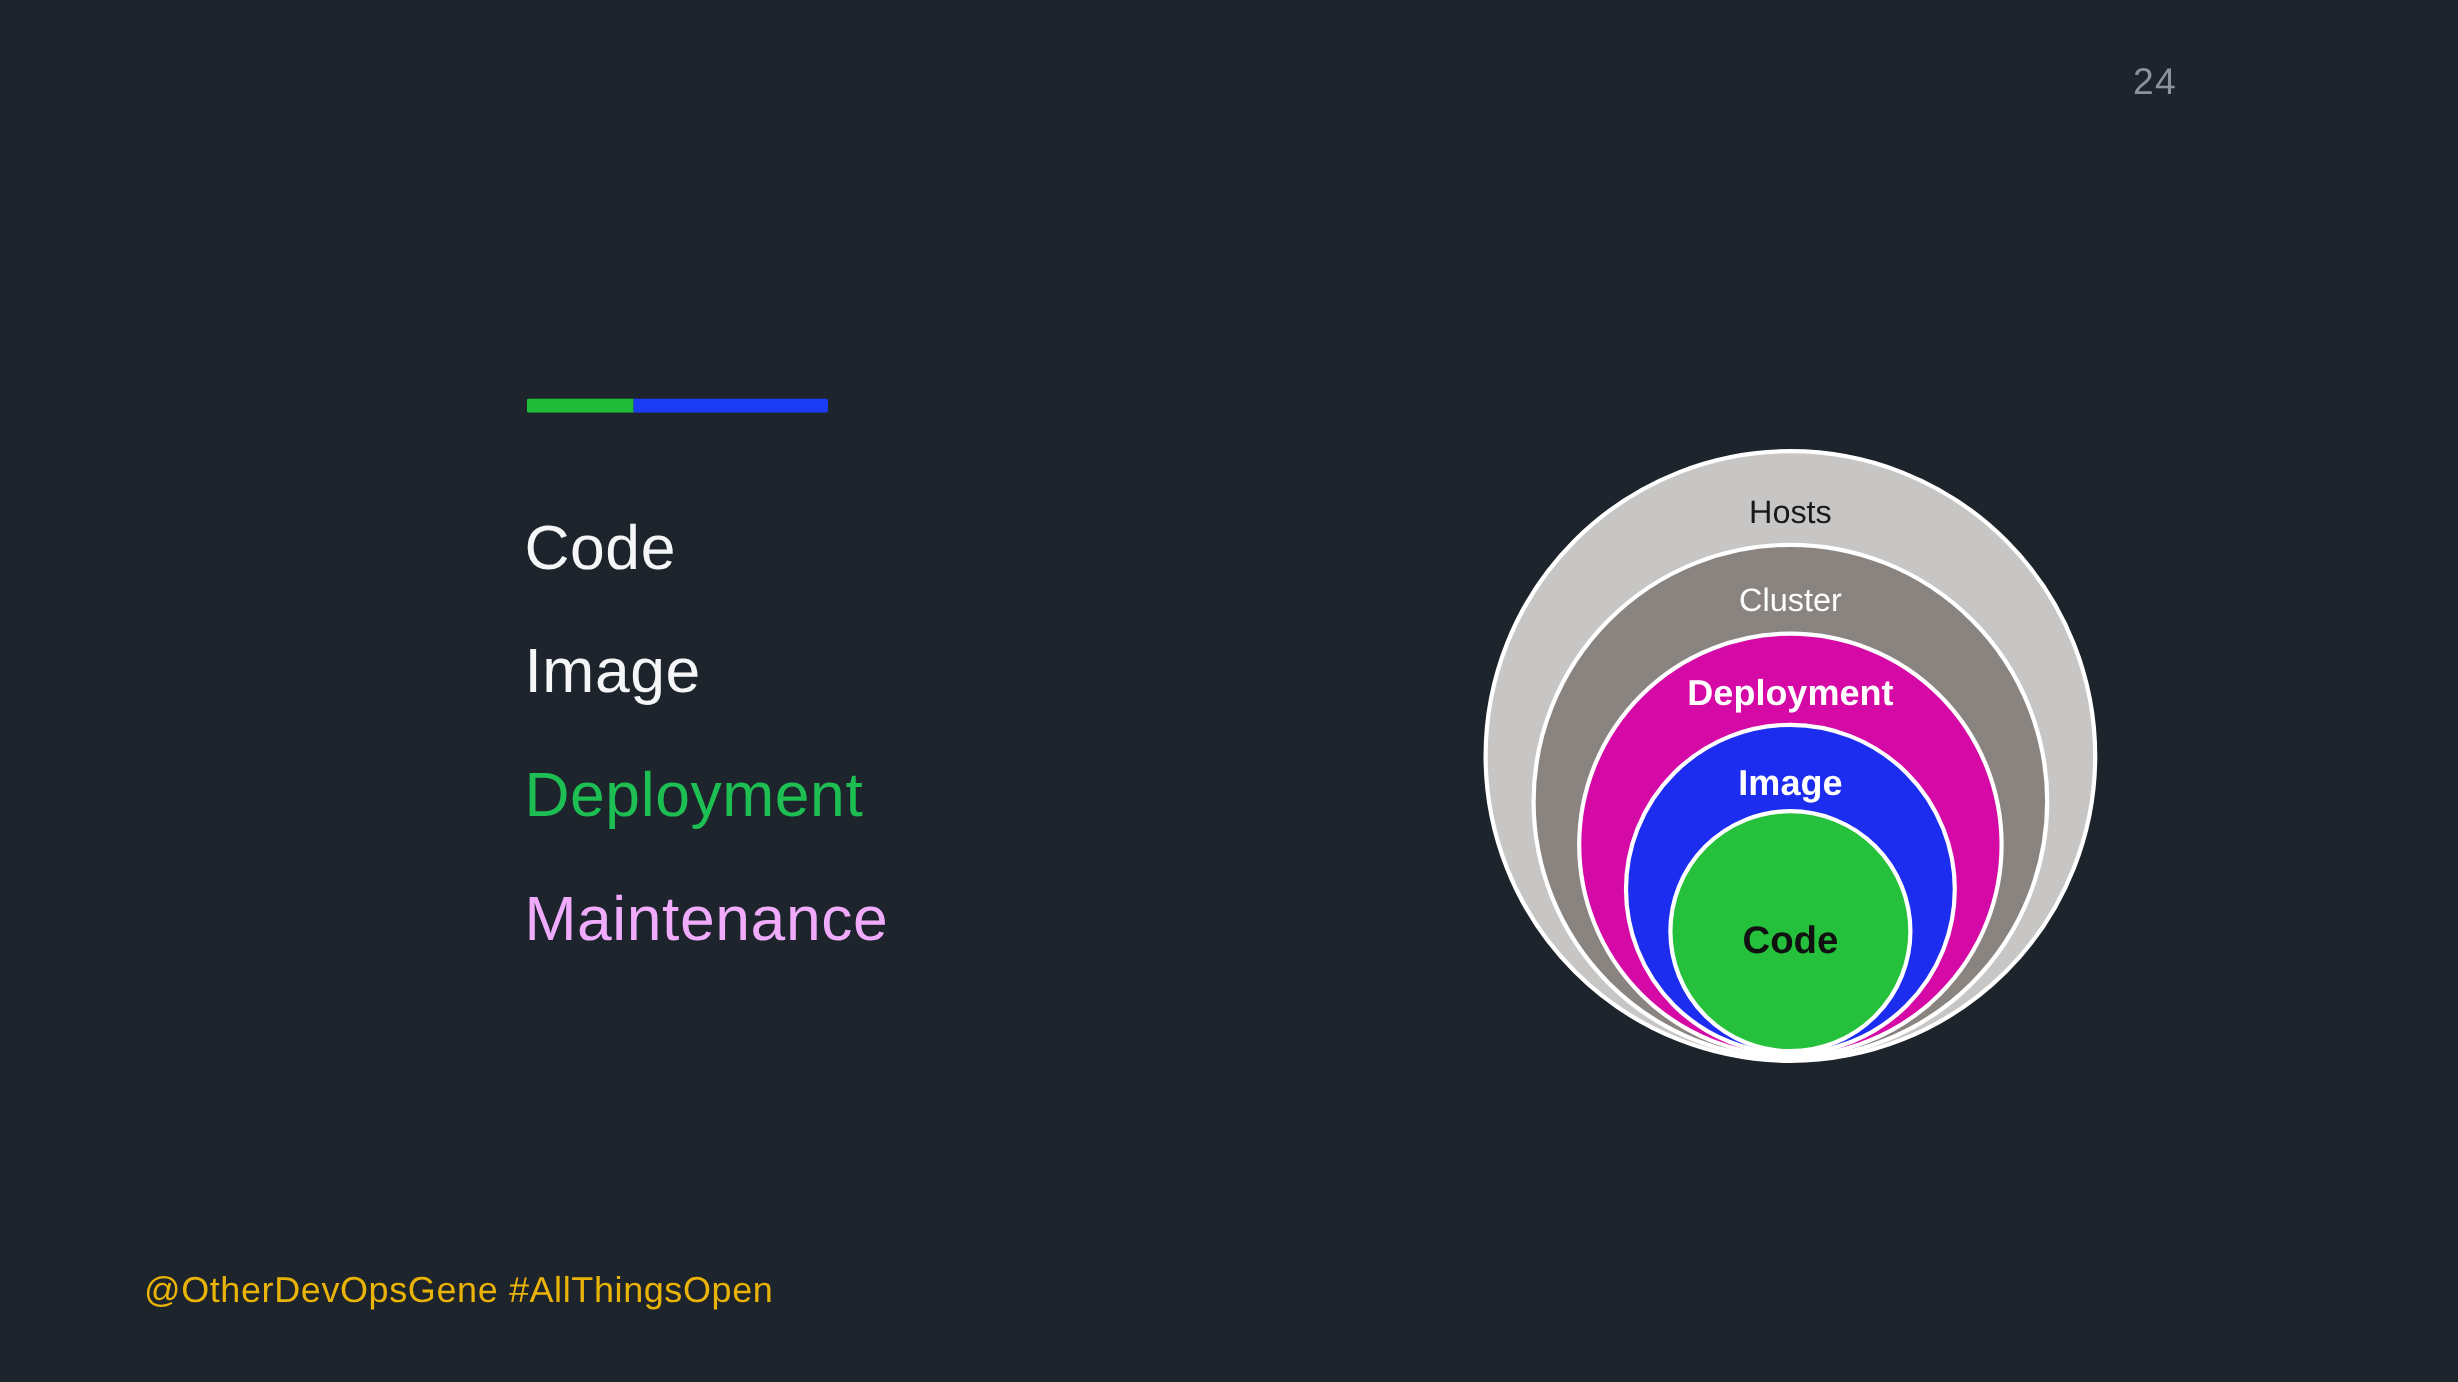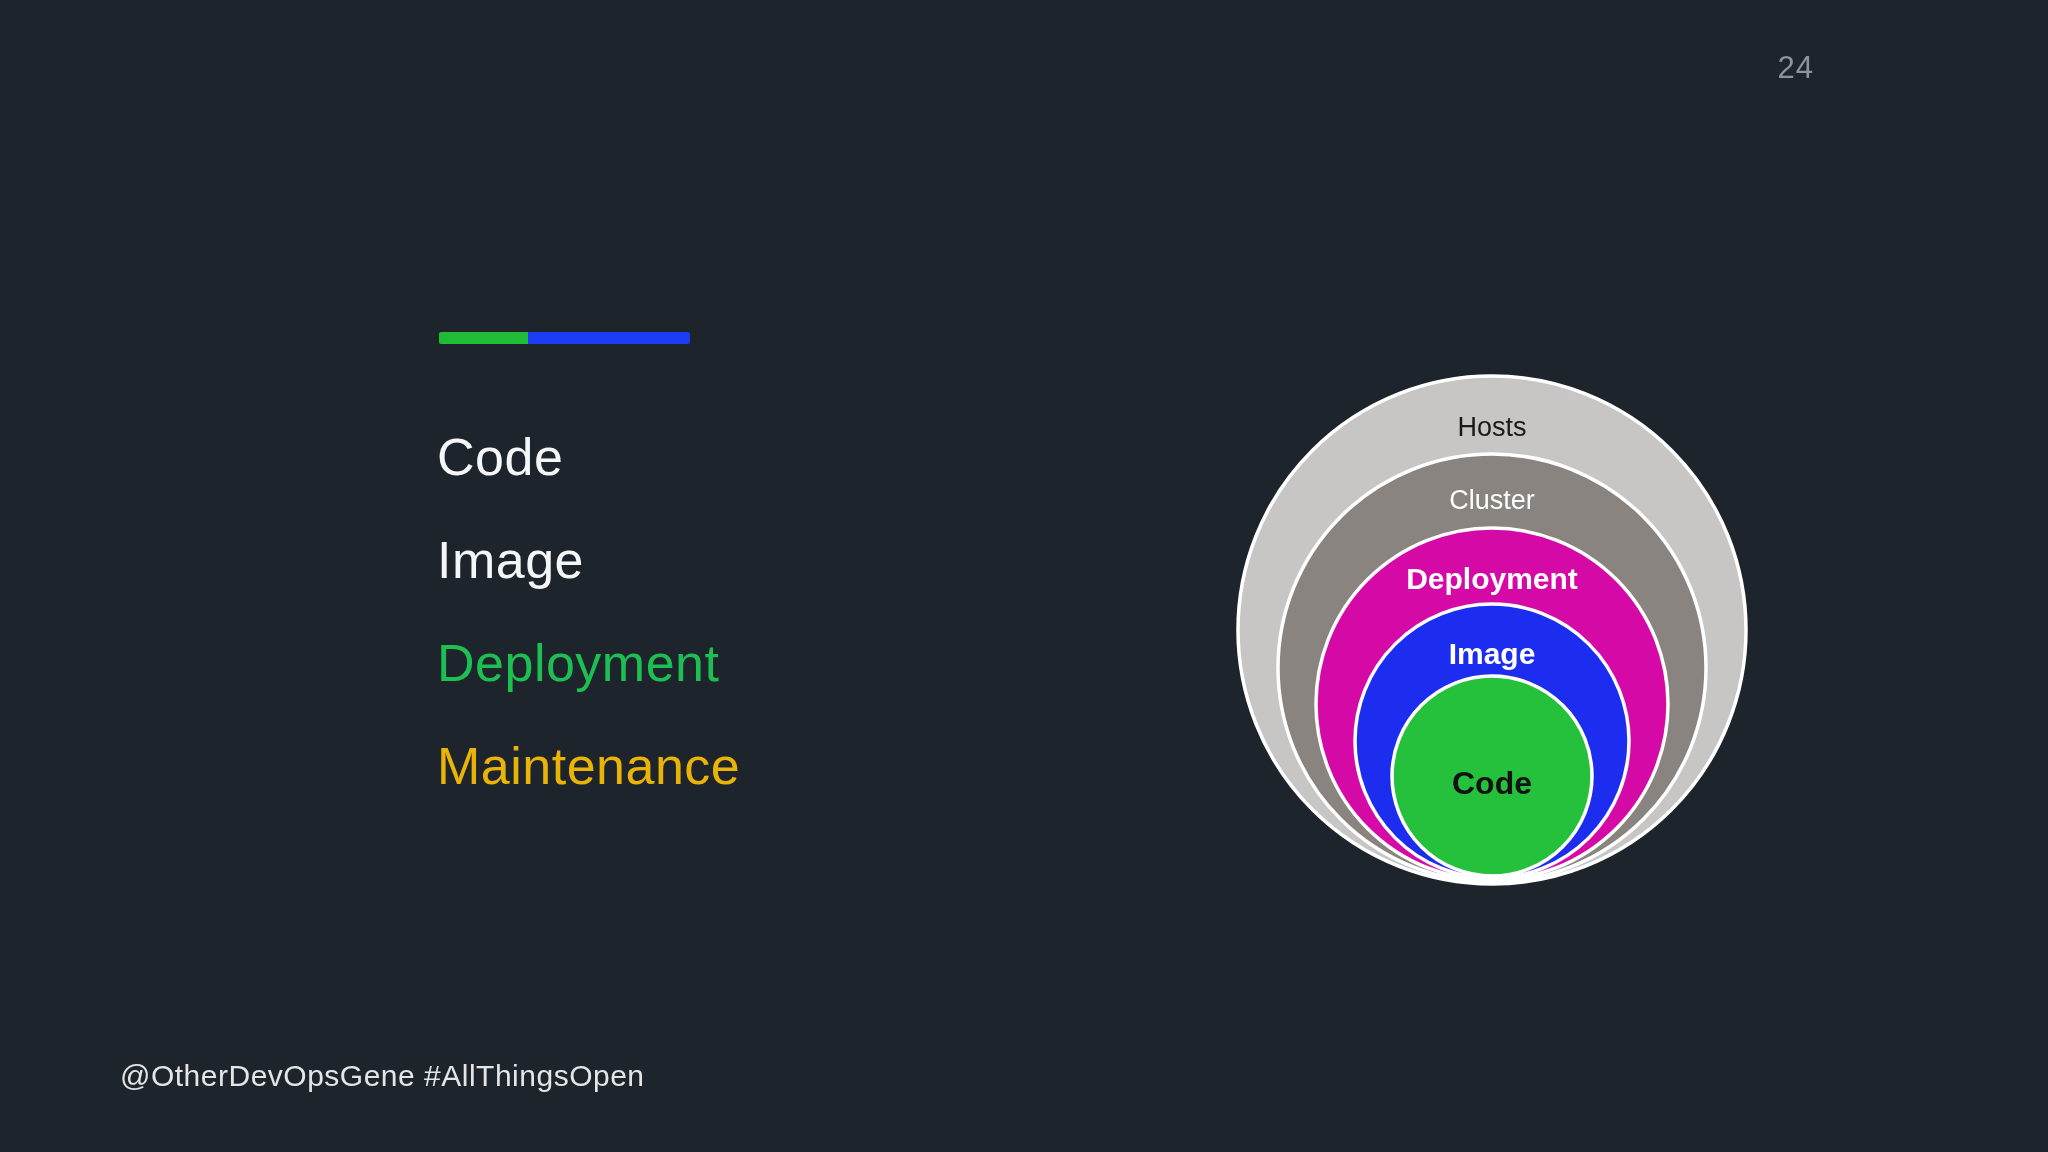--- a/index.html
+++ b/index.html
@@ -85,31 +85,31 @@
 
   <div class="accent-bar">
     <div class="seg-green" style="background: rgb(32, 188, 56);"></div>
     <div class="seg-blue" style="background: rgb(27, 60, 242);"></div>
   </div>
 
   <ul class="agenda" id="agenda">
       <li style="color: rgb(245, 246, 247);">Code</li>
       <li style="color: rgb(245, 246, 247);">Image</li>
       <li style="color: rgb(29, 191, 82);">Deployment</li>
-      <li style="color: #eab308;">Maintenance</li>
+      <li style="color: #f0abfc;">Maintenance</li>
     </ul>
 
   <svg class="diagram-svg" id="diagram" viewBox="0 0 2048 1152">
       <circle cx="1492" cy="630" r="254" fill="#c7c6c5" stroke="#ffffff" stroke-width="3.5"></circle>
       <text x="1492" y="427" text-anchor="middle" dominant-baseline="central" fill="#1a1a1a" font-size="27">Hosts</text>
       <circle cx="1492" cy="668" r="214" fill="#8a8481" stroke="#ffffff" stroke-width="3.5"></circle>
       <text x="1492" y="500" text-anchor="middle" dominant-baseline="central" fill="#ffffff" font-size="27">Cluster</text>
       <circle cx="1492" cy="704" r="176" fill="#d509a5" stroke="#ffffff" stroke-width="3.5"></circle>
       <text x="1492" y="578" text-anchor="middle" dominant-baseline="central" fill="#ffffff" font-size="30" font-weight="bold">Deployment</text>
       <circle cx="1492" cy="741" r="137" fill="#1d2df0" stroke="#ffffff" stroke-width="3.5"></circle>
       <text x="1492" y="653" text-anchor="middle" dominant-baseline="central" fill="#ffffff" font-size="30" font-weight="bold">Image</text>
       <circle cx="1492" cy="776" r="100" fill="#26c13c" stroke="#ffffff" stroke-width="3.5"></circle>
       <text x="1492" y="783" text-anchor="middle" dominant-baseline="central" fill="#111111" font-size="32" font-weight="bold">Code</text>
     </svg>
 
-  <div class="footer" style="color: #e5e5e5;">@OtherDevOpsGene #AllThingsOpen</div>
+  <div class="footer" style="color: #eab308;">@OtherDevOpsGene #AllThingsOpen</div>
 
 </div>
 
 </body></html>

